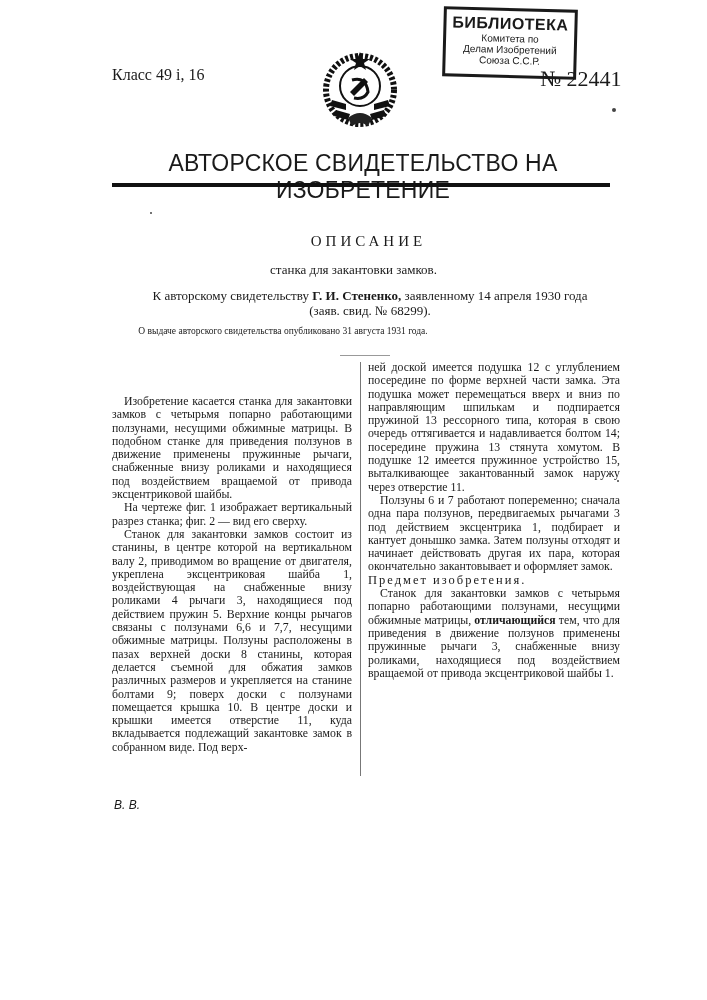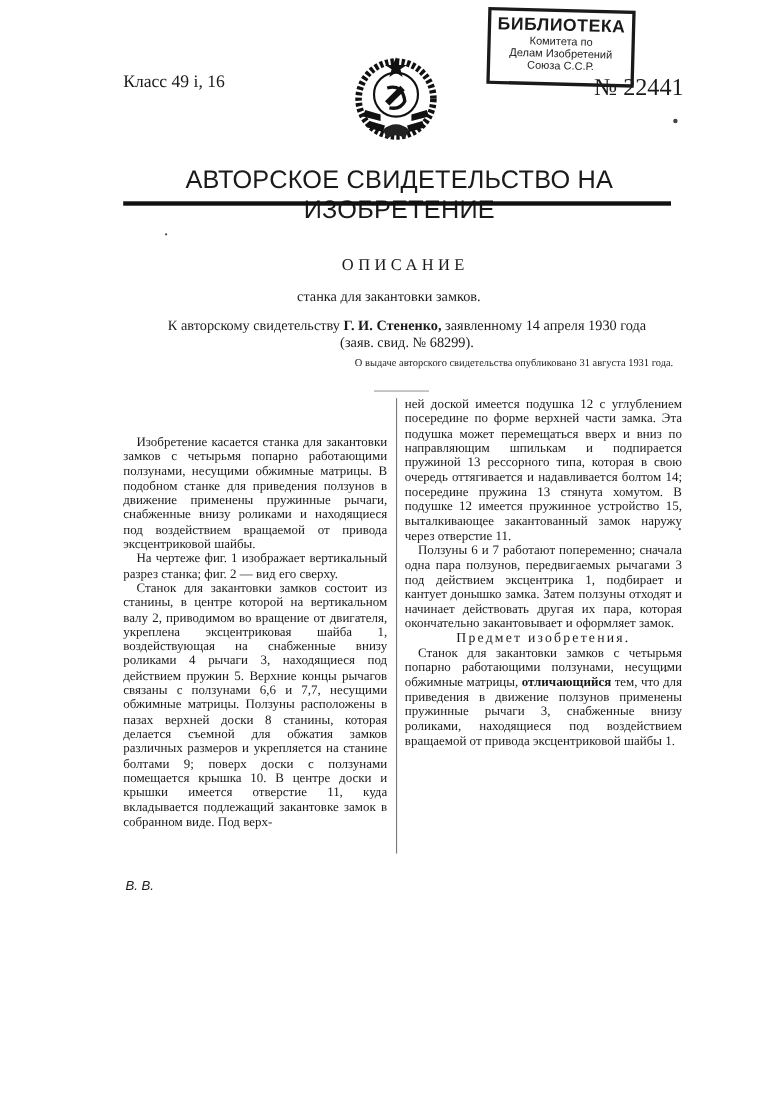--- a/index.html
+++ b/index.html
@@ -20,28 +20,28 @@
   .emblem { left: 316px; top: 46px; width: 88px; height: 88px; }
   .main-title {
     left: 118px; top: 150px; width: 490px; font-family: "Liberation Sans", "DejaVu Sans", sans-serif;
     font-size: 23px; text-align: center; letter-spacing: 0.2px;
   }
   .title-rule { left: 112px; top: 183px; width: 498px; height: 4px; background: #111; }
   .opisanie { left: 15px; width: 707px; top: 233px; text-align: center; font-size: 15px; letter-spacing: 4px; }
   .subject { left: 0; width: 707px; top: 262px; text-align: center; font-size: 13px; }
   .author { left: 150px; width: 440px; top: 288px; text-align: center; font-size: 13px; line-height: 15px; }
   .author b { font-weight: bold; }
-  .publ { left: 0; width: 566px; top: 326px; text-align: right; font-size: 9.5px; padding-left: 46px; }
+  .publ { left: 0; width: 566px; top: 326px; text-align: center; font-size: 9.5px; }
   .short-rule { left: 340px; top: 355px; width: 50px; height: 1px; background: #999; }
   .col { font-size: 11.8px; line-height: 13.3px; text-align: justify; }
   .col p { margin: 0; text-indent: 12px; }
   .col-left { left: 112px; top: 368px; width: 240px; margin-top: 27px; }
   .col-right { left: 368px; top: 361px; width: 252px; }
   .col-divider { left: 360px; top: 362px; width: 1px; height: 414px; background: #777; }
-  .section-head { text-align: center; letter-spacing: 2px; font-size: 12.5px; margin: 18px 0 12px 0; text-indent: 0 !important; }
+  .section-head { text-align: left; letter-spacing: 2px; font-size: 12.5px; margin: 18px 0 12px 0; text-indent: 0 !important; }
   .signature { left: 114px; top: 798px; font-family: Liberation Sans, sans-serif; font-style: italic; font-size: 12px; }
   .speck { position: absolute; background: #444; border-radius: 50%; }
 </style>
 </head>
 <body>
 
 <div class="abs stamp">
   <div class="st-title">БИБЛИОТЕКА</div>
   <div class="st-line">Комитета по</div>
   <div class="st-line">Делам Изобретений</div>

